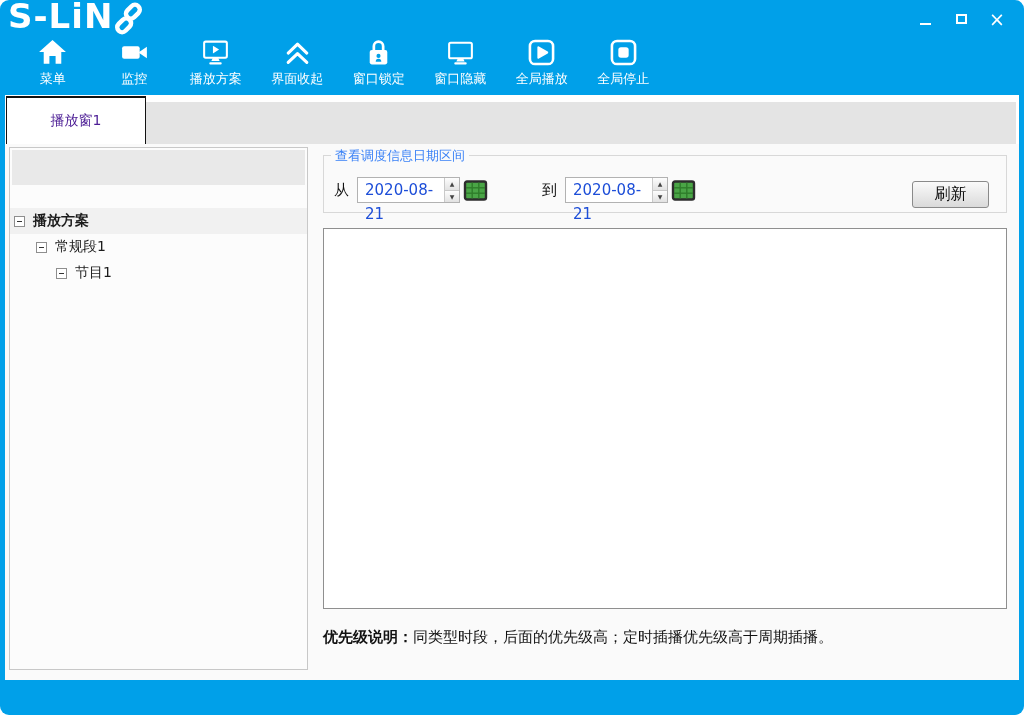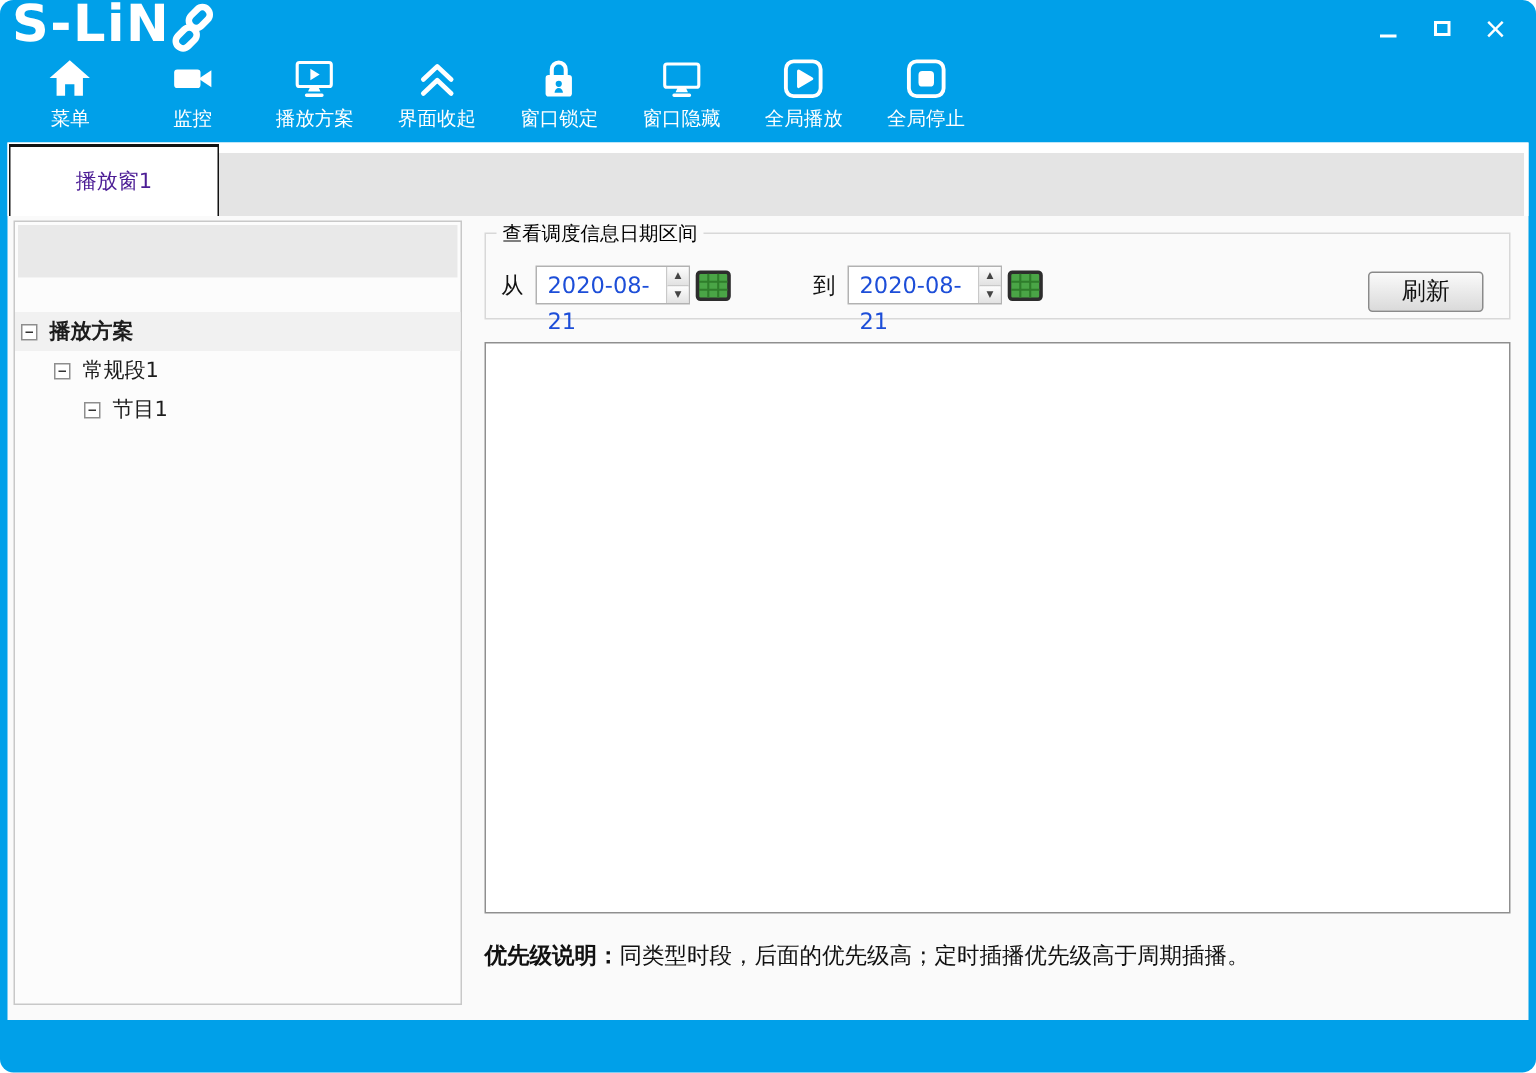--- a/index.html
+++ b/index.html
@@ -12,21 +12,21 @@
   .logo { position:absolute; top:-4px; left:8px; display:flex; align-items:center;
     color:#fff; font-size:34px; font-weight:800; letter-spacing:1px; }
   .logo svg { margin-left:1px; margin-top:4px; }
   .winctrls { position:absolute; top:8px; right:16px; display:flex; gap:14px; }
   .wbtn { width:22px; height:22px; display:flex; align-items:center; justify-content:center;
     cursor:pointer; color:#fff; }
   .ic-min { width:11px; height:2px; background:#fff; margin-top:9px; }
   .ic-max { width:11px; height:10px; border:2px solid #fff; }
   .ic-close { font-size:19px; line-height:19px; color:#fff; }
 
-  .toolbar { position:absolute; top:37px; left:6px; display:flex;text-align:right; }
+  .toolbar { position:absolute; top:37px; left:12px; display:flex;text-align:right; }
   .tbitem { width:81.5px; display:flex; flex-direction:column; align-items:center; cursor:pointer; }
   .tbitem svg { width:31px; height:31px; display:block; }
   .tblabel { margin-top:2px; font-size:13px; color:#fff; white-space:nowrap; }
 
   
   .main { position:absolute; left:5px; right:5px; top:95px; bottom:35px; background:#fafafa; }
 
   .tabstrip { position:relative; height:49px; background:#fff; }
   .tabfill { position:absolute; left:141px; right:3px; top:7px; bottom:0; background:#e4e4e4; }
   .tab { position:absolute; left:1px; top:1px; bottom:0; width:140px; background:#fff;
@@ -48,21 +48,21 @@
     position:relative; flex:none; margin-right:8px; }
   .expander::after { content:""; position:absolute; left:2px; right:2px; top:4px; height:1px;
     background:#333; }
   .leafconn { width:13px; height:12px; border-left:1px dotted #9a9a9a;
     border-bottom:1px dotted #9a9a9a; margin:-9px 5px 0 0; flex:none; }
 
   
   .groupbox { position:absolute; left:318px; width:684px; top:60px; height:58px;
     border:1px solid #d8d8d8; }
   .legend { position:absolute; top:-9px; left:7px; background:#fafafa; padding:0 4px;
-    font-size:13px; color:#000000; white-space:nowrap; }
+    font-size:13px; color:#3b82f6; white-space:nowrap; }
   .daterow { position:absolute; left:10px; top:21px; right:108px; display:flex; align-items:center; }
   .dlabel { font-size:15px; color:#111; margin-right:8px; white-space:nowrap; }
   .dlabel.to { margin-left:54px; }
   .datefield { display:flex; align-items:stretch; height:26px; border:1px solid #b2b2b2;
     background:#fff; }
   .dval { width:86px; padding-left:7px; font-size:15px; line-height:24px; color:#1d4ed8; }
   .spin { width:15px; border-left:1px solid #c9c9c9; display:flex; flex-direction:column; }
   .spbtn { flex:1; display:flex; align-items:center; justify-content:center; font-size:6px;
     color:#444; background:linear-gradient(#fdfdfd,#e2e2e2); cursor:pointer; }
   .spbtn.up { border-bottom:1px solid #c9c9c9; }

